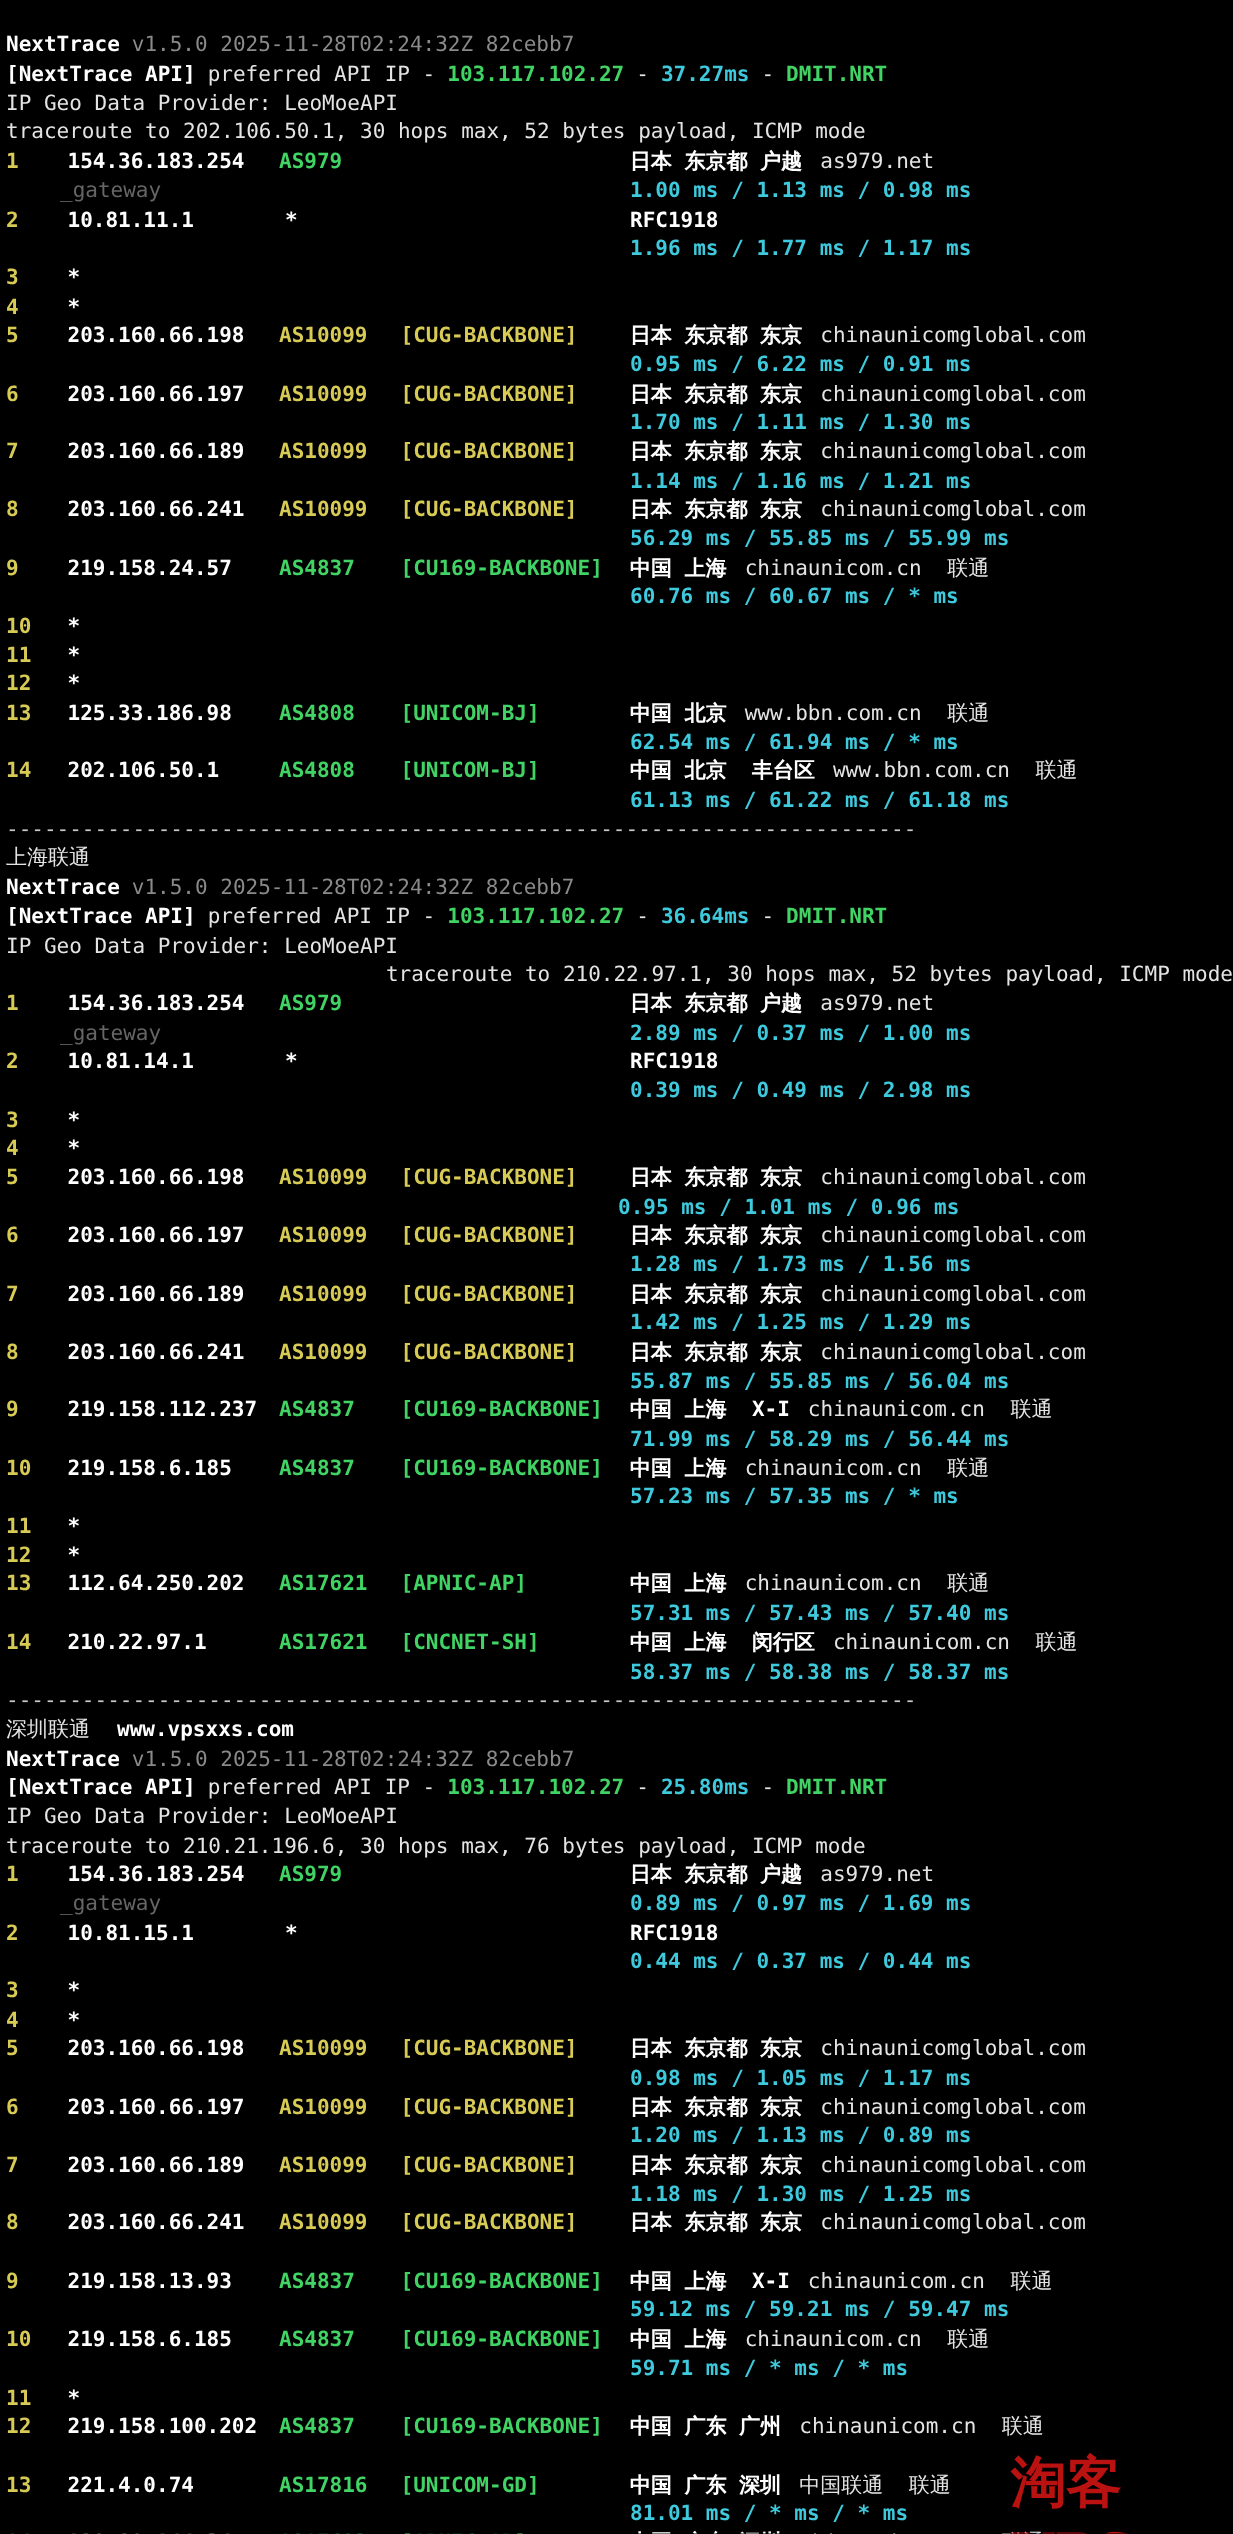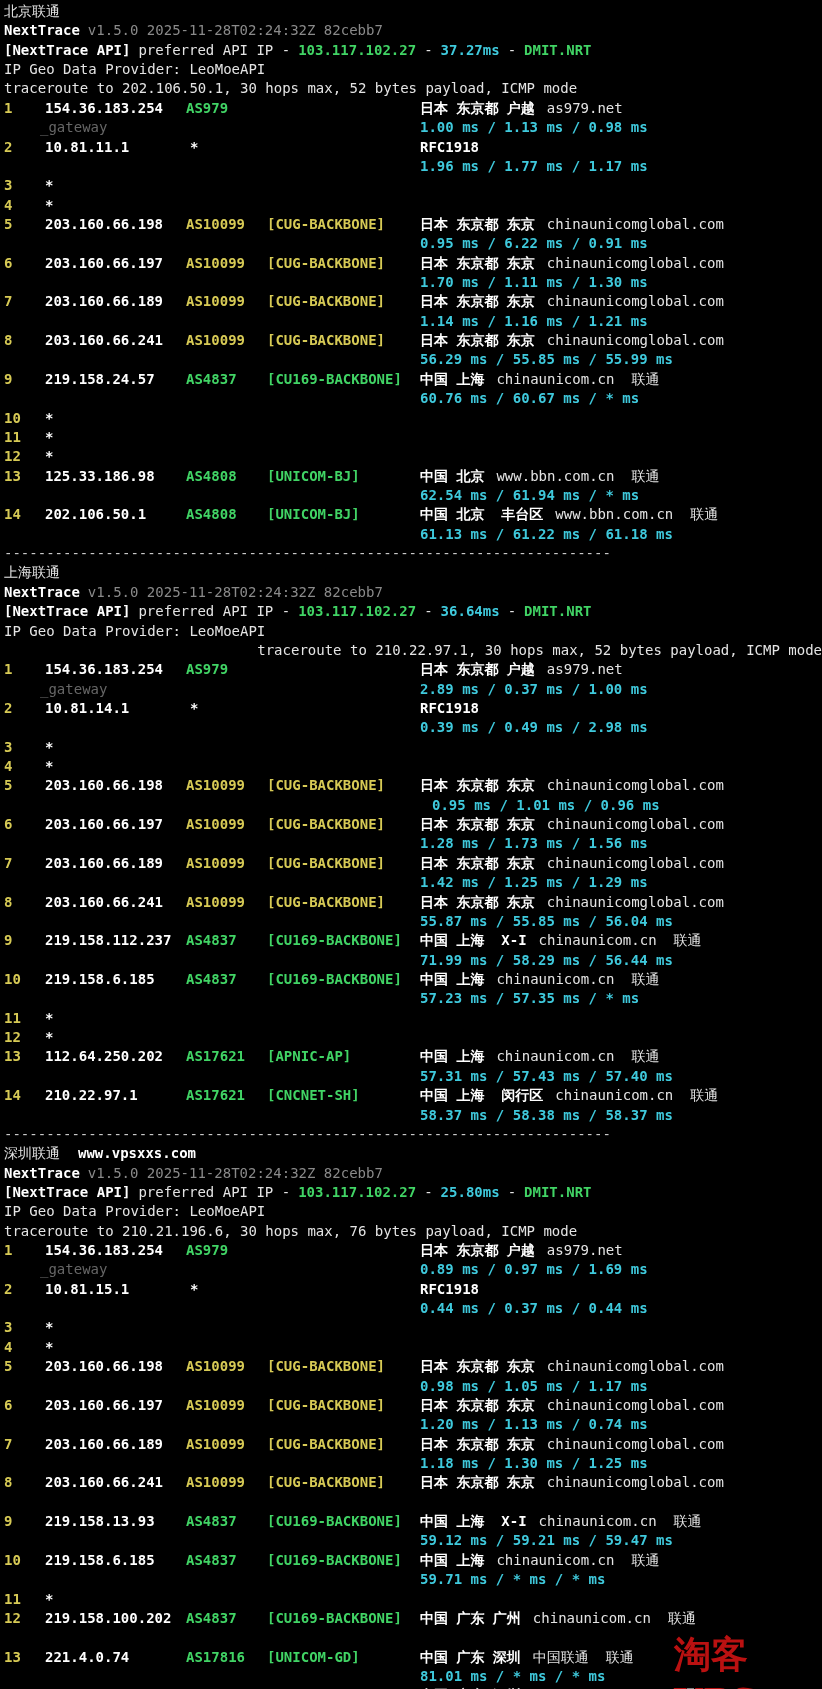--- a/index.html
+++ b/index.html
@@ -21,21 +21,20 @@
   #watermark{
     position:absolute;left:674px;top:1630px;
     font-family:"DejaVu Serif","Liberation Serif",serif;
     font-weight:bold;font-size:37px;color:var(--red,#c41212);opacity:.95;
   }
 </style>
 </head>
 <body>
 
 <div id="terminal">
-    <div class="line" style="top: 2px;"><span class="w">北京联通</span></div>
     <div class="line" style="top: 21.36px;"><span class="bw">NextTrace</span><span class="gray" style="margin-left: 8px;">v1.5.0 2025-11-28T02:24:32Z 82cebb7</span></div>
     <div class="line" style="top: 40.72px;"><span class="bw">[NextTrace API]</span><span class="w" style="margin-left: 8px;">preferred API IP -</span><span class="bgreen" style="margin-left: 8px;">103.117.102.27</span><span class="w" style="margin-left: 8px;">-</span><span class="bcyan" style="margin-left: 8px;">37.27ms</span><span class="w" style="margin-left: 8px;">-</span><span class="bgreen" style="margin-left: 8px;">DMIT.NRT</span></div>
     <div class="line" style="top: 60.08px;"><span class="w">IP Geo Data Provider: LeoMoeAPI</span></div>
     <div class="line" style="top: 79.44px;"><span class="w">traceroute to 202.106.50.1, 30 hops max, 52 bytes payload, ICMP mode</span></div>
     <div class="line" style="top: 98.8px;"><span class="byellow" style="position: absolute; left: 4px;">1</span><span class="bw" style="position: absolute; left: 45px;">154.36.183.254</span><span class="bgreen" style="position: absolute; left: 186px;">AS979</span><span class="geo-cluster" style="position: absolute; left: 420px;"><span class="bw">日本 东京都 户越</span><span class="w" style="margin-left: 12px;">as979.net</span></span></div>
     <div class="line" style="top: 118.16px;"><span class="dgray" style="position: absolute; left: 40px;">_gateway</span><span class="bcyan" style="position: absolute; left: 420px;">1.00 ms / 1.13 ms / 0.98 ms</span></div>
     <div class="line" style="top: 137.52px;"><span class="byellow" style="position: absolute; left: 4px;">2</span><span class="bw" style="position: absolute; left: 45px;">10.81.11.1</span><span class="bw" style="position: absolute; left: 190px;">*</span><span class="geo-cluster" style="position: absolute; left: 420px;"><span class="bw">RFC1918</span></span></div>
     <div class="line" style="top: 156.88px;"><span class="bcyan" style="position: absolute; left: 420px;">1.96 ms / 1.77 ms / 1.17 ms</span></div>
     <div class="line" style="top: 176.24px;"><span class="byellow" style="position: absolute; left: 4px;">3</span><span class="bw" style="position: absolute; left: 45px;">*</span></div>
     <div class="line" style="top: 195.6px;"><span class="byellow" style="position: absolute; left: 4px;">4</span><span class="bw" style="position: absolute; left: 45px;">*</span></div>
@@ -62,21 +61,21 @@
     <div class="line" style="top: 602.16px;"><span class="bw">[NextTrace API]</span><span class="w" style="margin-left: 8px;">preferred API IP -</span><span class="bgreen" style="margin-left: 8px;">103.117.102.27</span><span class="w" style="margin-left: 8px;">-</span><span class="bcyan" style="margin-left: 8px;">36.64ms</span><span class="w" style="margin-left: 8px;">-</span><span class="bgreen" style="margin-left: 8px;">DMIT.NRT</span></div>
     <div class="line" style="top: 621.52px;"><span class="w">IP Geo Data Provider: LeoMoeAPI</span></div>
     <div class="line" style="top: 640.88px; text-align: right;"><span class="w">traceroute to 210.22.97.1, 30 hops max, 52 bytes payload, ICMP mode</span></div>
     <div class="line" style="top: 660.24px;"><span class="byellow" style="position: absolute; left: 4px;">1</span><span class="bw" style="position: absolute; left: 45px;">154.36.183.254</span><span class="bgreen" style="position: absolute; left: 186px;">AS979</span><span class="geo-cluster" style="position: absolute; left: 420px;"><span class="bw">日本 东京都 户越</span><span class="w" style="margin-left: 12px;">as979.net</span></span></div>
     <div class="line" style="top: 679.6px;"><span class="dgray" style="position: absolute; left: 40px;">_gateway</span><span class="bcyan" style="position: absolute; left: 420px;">2.89 ms / 0.37 ms / 1.00 ms</span></div>
     <div class="line" style="top: 698.96px;"><span class="byellow" style="position: absolute; left: 4px;">2</span><span class="bw" style="position: absolute; left: 45px;">10.81.14.1</span><span class="bw" style="position: absolute; left: 190px;">*</span><span class="geo-cluster" style="position: absolute; left: 420px;"><span class="bw">RFC1918</span></span></div>
     <div class="line" style="top: 718.32px;"><span class="bcyan" style="position: absolute; left: 420px;">0.39 ms / 0.49 ms / 2.98 ms</span></div>
     <div class="line" style="top: 737.68px;"><span class="byellow" style="position: absolute; left: 4px;">3</span><span class="bw" style="position: absolute; left: 45px;">*</span></div>
     <div class="line" style="top: 757.04px;"><span class="byellow" style="position: absolute; left: 4px;">4</span><span class="bw" style="position: absolute; left: 45px;">*</span></div>
     <div class="line" style="top: 776.4px;"><span class="byellow" style="position: absolute; left: 4px;">5</span><span class="bw" style="position: absolute; left: 45px;">203.160.66.198</span><span class="byellow" style="position: absolute; left: 186px;">AS10099</span><span class="byellow" style="position: absolute; left: 267px;">[CUG-BACKBONE]</span><span class="geo-cluster" style="position: absolute; left: 420px;"><span class="bw">日本 东京都 东京</span><span class="w" style="margin-left: 12px;">chinaunicomglobal.com</span></span></div>
-    <div class="line" style="top: 795.76px;"><span class="bcyan" style="position: absolute; left: 432px;">0.95 ms / 1.01 ms / 0.96 ms</span></div>
+    <div class="line" style="top: 795.76px;"><span class="bcyan" style="position: absolute; left: 412px;">0.95 ms / 1.01 ms / 0.96 ms</span></div>
     <div class="line" style="top: 815.12px;"><span class="byellow" style="position: absolute; left: 4px;">6</span><span class="bw" style="position: absolute; left: 45px;">203.160.66.197</span><span class="byellow" style="position: absolute; left: 186px;">AS10099</span><span class="byellow" style="position: absolute; left: 267px;">[CUG-BACKBONE]</span><span class="geo-cluster" style="position: absolute; left: 420px;"><span class="bw">日本 东京都 东京</span><span class="w" style="margin-left: 12px;">chinaunicomglobal.com</span></span></div>
     <div class="line" style="top: 834.48px;"><span class="bcyan" style="position: absolute; left: 420px;">1.28 ms / 1.73 ms / 1.56 ms</span></div>
     <div class="line" style="top: 853.84px;"><span class="byellow" style="position: absolute; left: 4px;">7</span><span class="bw" style="position: absolute; left: 45px;">203.160.66.189</span><span class="byellow" style="position: absolute; left: 186px;">AS10099</span><span class="byellow" style="position: absolute; left: 267px;">[CUG-BACKBONE]</span><span class="geo-cluster" style="position: absolute; left: 420px;"><span class="bw">日本 东京都 东京</span><span class="w" style="margin-left: 12px;">chinaunicomglobal.com</span></span></div>
     <div class="line" style="top: 873.2px;"><span class="bcyan" style="position: absolute; left: 420px;">1.42 ms / 1.25 ms / 1.29 ms</span></div>
     <div class="line" style="top: 892.56px;"><span class="byellow" style="position: absolute; left: 4px;">8</span><span class="bw" style="position: absolute; left: 45px;">203.160.66.241</span><span class="byellow" style="position: absolute; left: 186px;">AS10099</span><span class="byellow" style="position: absolute; left: 267px;">[CUG-BACKBONE]</span><span class="geo-cluster" style="position: absolute; left: 420px;"><span class="bw">日本 东京都 东京</span><span class="w" style="margin-left: 12px;">chinaunicomglobal.com</span></span></div>
     <div class="line" style="top: 911.92px;"><span class="bcyan" style="position: absolute; left: 420px;">55.87 ms / 55.85 ms / 56.04 ms</span></div>
     <div class="line" style="top: 931.28px;"><span class="byellow" style="position: absolute; left: 4px;">9</span><span class="bw" style="position: absolute; left: 45px;">219.158.112.237</span><span class="bgreen" style="position: absolute; left: 186px;">AS4837</span><span class="bgreen" style="position: absolute; left: 267px;">[CU169-BACKBONE]</span><span class="geo-cluster" style="position: absolute; left: 420px;"><span class="bw">中国 上海  X-I</span><span class="w" style="margin-left: 12px;">chinaunicom.cn</span><span class="w" style="margin-left: 17px;">联通</span></span></div>
     <div class="line" style="top: 950.64px;"><span class="bcyan" style="position: absolute; left: 420px;">71.99 ms / 58.29 ms / 56.44 ms</span></div>
     <div class="line" style="top: 970px;"><span class="byellow" style="position: absolute; left: 4px;">10</span><span class="bw" style="position: absolute; left: 45px;">219.158.6.185</span><span class="bgreen" style="position: absolute; left: 186px;">AS4837</span><span class="bgreen" style="position: absolute; left: 267px;">[CU169-BACKBONE]</span><span class="geo-cluster" style="position: absolute; left: 420px;"><span class="bw">中国 上海</span><span class="w" style="margin-left: 12px;">chinaunicom.cn</span><span class="w" style="margin-left: 17px;">联通</span></span></div>
     <div class="line" style="top: 989.36px;"><span class="bcyan" style="position: absolute; left: 420px;">57.23 ms / 57.35 ms / * ms</span></div>
@@ -94,21 +93,21 @@
     <div class="line" style="top: 1221.68px;"><span class="w">traceroute to 210.21.196.6, 30 hops max, 76 bytes payload, ICMP mode</span></div>
     <div class="line" style="top: 1241.04px;"><span class="byellow" style="position: absolute; left: 4px;">1</span><span class="bw" style="position: absolute; left: 45px;">154.36.183.254</span><span class="bgreen" style="position: absolute; left: 186px;">AS979</span><span class="geo-cluster" style="position: absolute; left: 420px;"><span class="bw">日本 东京都 户越</span><span class="w" style="margin-left: 12px;">as979.net</span></span></div>
     <div class="line" style="top: 1260.4px;"><span class="dgray" style="position: absolute; left: 40px;">_gateway</span><span class="bcyan" style="position: absolute; left: 420px;">0.89 ms / 0.97 ms / 1.69 ms</span></div>
     <div class="line" style="top: 1279.76px;"><span class="byellow" style="position: absolute; left: 4px;">2</span><span class="bw" style="position: absolute; left: 45px;">10.81.15.1</span><span class="bw" style="position: absolute; left: 190px;">*</span><span class="geo-cluster" style="position: absolute; left: 420px;"><span class="bw">RFC1918</span></span></div>
     <div class="line" style="top: 1299.12px;"><span class="bcyan" style="position: absolute; left: 420px;">0.44 ms / 0.37 ms / 0.44 ms</span></div>
     <div class="line" style="top: 1318.48px;"><span class="byellow" style="position: absolute; left: 4px;">3</span><span class="bw" style="position: absolute; left: 45px;">*</span></div>
     <div class="line" style="top: 1337.84px;"><span class="byellow" style="position: absolute; left: 4px;">4</span><span class="bw" style="position: absolute; left: 45px;">*</span></div>
     <div class="line" style="top: 1357.2px;"><span class="byellow" style="position: absolute; left: 4px;">5</span><span class="bw" style="position: absolute; left: 45px;">203.160.66.198</span><span class="byellow" style="position: absolute; left: 186px;">AS10099</span><span class="byellow" style="position: absolute; left: 267px;">[CUG-BACKBONE]</span><span class="geo-cluster" style="position: absolute; left: 420px;"><span class="bw">日本 东京都 东京</span><span class="w" style="margin-left: 12px;">chinaunicomglobal.com</span></span></div>
     <div class="line" style="top: 1376.56px;"><span class="bcyan" style="position: absolute; left: 420px;">0.98 ms / 1.05 ms / 1.17 ms</span></div>
     <div class="line" style="top: 1395.92px;"><span class="byellow" style="position: absolute; left: 4px;">6</span><span class="bw" style="position: absolute; left: 45px;">203.160.66.197</span><span class="byellow" style="position: absolute; left: 186px;">AS10099</span><span class="byellow" style="position: absolute; left: 267px;">[CUG-BACKBONE]</span><span class="geo-cluster" style="position: absolute; left: 420px;"><span class="bw">日本 东京都 东京</span><span class="w" style="margin-left: 12px;">chinaunicomglobal.com</span></span></div>
-    <div class="line" style="top: 1415.28px;"><span class="bcyan" style="position: absolute; left: 420px;">1.20 ms / 1.13 ms / 0.74 ms</span></div>
+    <div class="line" style="top: 1415.28px;"><span class="bcyan" style="position: absolute; left: 420px;">1.20 ms / 1.13 ms / 0.89 ms</span></div>
     <div class="line" style="top: 1434.64px;"><span class="byellow" style="position: absolute; left: 4px;">7</span><span class="bw" style="position: absolute; left: 45px;">203.160.66.189</span><span class="byellow" style="position: absolute; left: 186px;">AS10099</span><span class="byellow" style="position: absolute; left: 267px;">[CUG-BACKBONE]</span><span class="geo-cluster" style="position: absolute; left: 420px;"><span class="bw">日本 东京都 东京</span><span class="w" style="margin-left: 12px;">chinaunicomglobal.com</span></span></div>
     <div class="line" style="top: 1454px;"><span class="bcyan" style="position: absolute; left: 420px;">1.18 ms / 1.30 ms / 1.25 ms</span></div>
     <div class="line" style="top: 1473.36px;"><span class="byellow" style="position: absolute; left: 4px;">8</span><span class="bw" style="position: absolute; left: 45px;">203.160.66.241</span><span class="byellow" style="position: absolute; left: 186px;">AS10099</span><span class="byellow" style="position: absolute; left: 267px;">[CUG-BACKBONE]</span><span class="geo-cluster" style="position: absolute; left: 420px;"><span class="bw">日本 东京都 东京</span><span class="w" style="margin-left: 12px;">chinaunicomglobal.com</span></span></div>
     <div class="line" style="top: 1512.08px;"><span class="byellow" style="position: absolute; left: 4px;">9</span><span class="bw" style="position: absolute; left: 45px;">219.158.13.93</span><span class="bgreen" style="position: absolute; left: 186px;">AS4837</span><span class="bgreen" style="position: absolute; left: 267px;">[CU169-BACKBONE]</span><span class="geo-cluster" style="position: absolute; left: 420px;"><span class="bw">中国 上海  X-I</span><span class="w" style="margin-left: 12px;">chinaunicom.cn</span><span class="w" style="margin-left: 17px;">联通</span></span></div>
     <div class="line" style="top: 1531.44px;"><span class="bcyan" style="position: absolute; left: 420px;">59.12 ms / 59.21 ms / 59.47 ms</span></div>
     <div class="line" style="top: 1550.8px;"><span class="byellow" style="position: absolute; left: 4px;">10</span><span class="bw" style="position: absolute; left: 45px;">219.158.6.185</span><span class="bgreen" style="position: absolute; left: 186px;">AS4837</span><span class="bgreen" style="position: absolute; left: 267px;">[CU169-BACKBONE]</span><span class="geo-cluster" style="position: absolute; left: 420px;"><span class="bw">中国 上海</span><span class="w" style="margin-left: 12px;">chinaunicom.cn</span><span class="w" style="margin-left: 17px;">联通</span></span></div>
     <div class="line" style="top: 1570.16px;"><span class="bcyan" style="position: absolute; left: 420px;">59.71 ms / * ms / * ms</span></div>
     <div class="line" style="top: 1589.52px;"><span class="byellow" style="position: absolute; left: 4px;">11</span><span class="bw" style="position: absolute; left: 45px;">*</span></div>
     <div class="line" style="top: 1608.88px;"><span class="byellow" style="position: absolute; left: 4px;">12</span><span class="bw" style="position: absolute; left: 45px;">219.158.100.202</span><span class="bgreen" style="position: absolute; left: 186px;">AS4837</span><span class="bgreen" style="position: absolute; left: 267px;">[CU169-BACKBONE]</span><span class="geo-cluster" style="position: absolute; left: 420px;"><span class="bw">中国 广东 广州</span><span class="w" style="margin-left: 12px;">chinaunicom.cn</span><span class="w" style="margin-left: 17px;">联通</span></span></div>
     <div class="line" style="top: 1709px;"><span class="bcyan" style="position: absolute; left: 420px;">86.26 ms / * ms / * ms</span></div>

